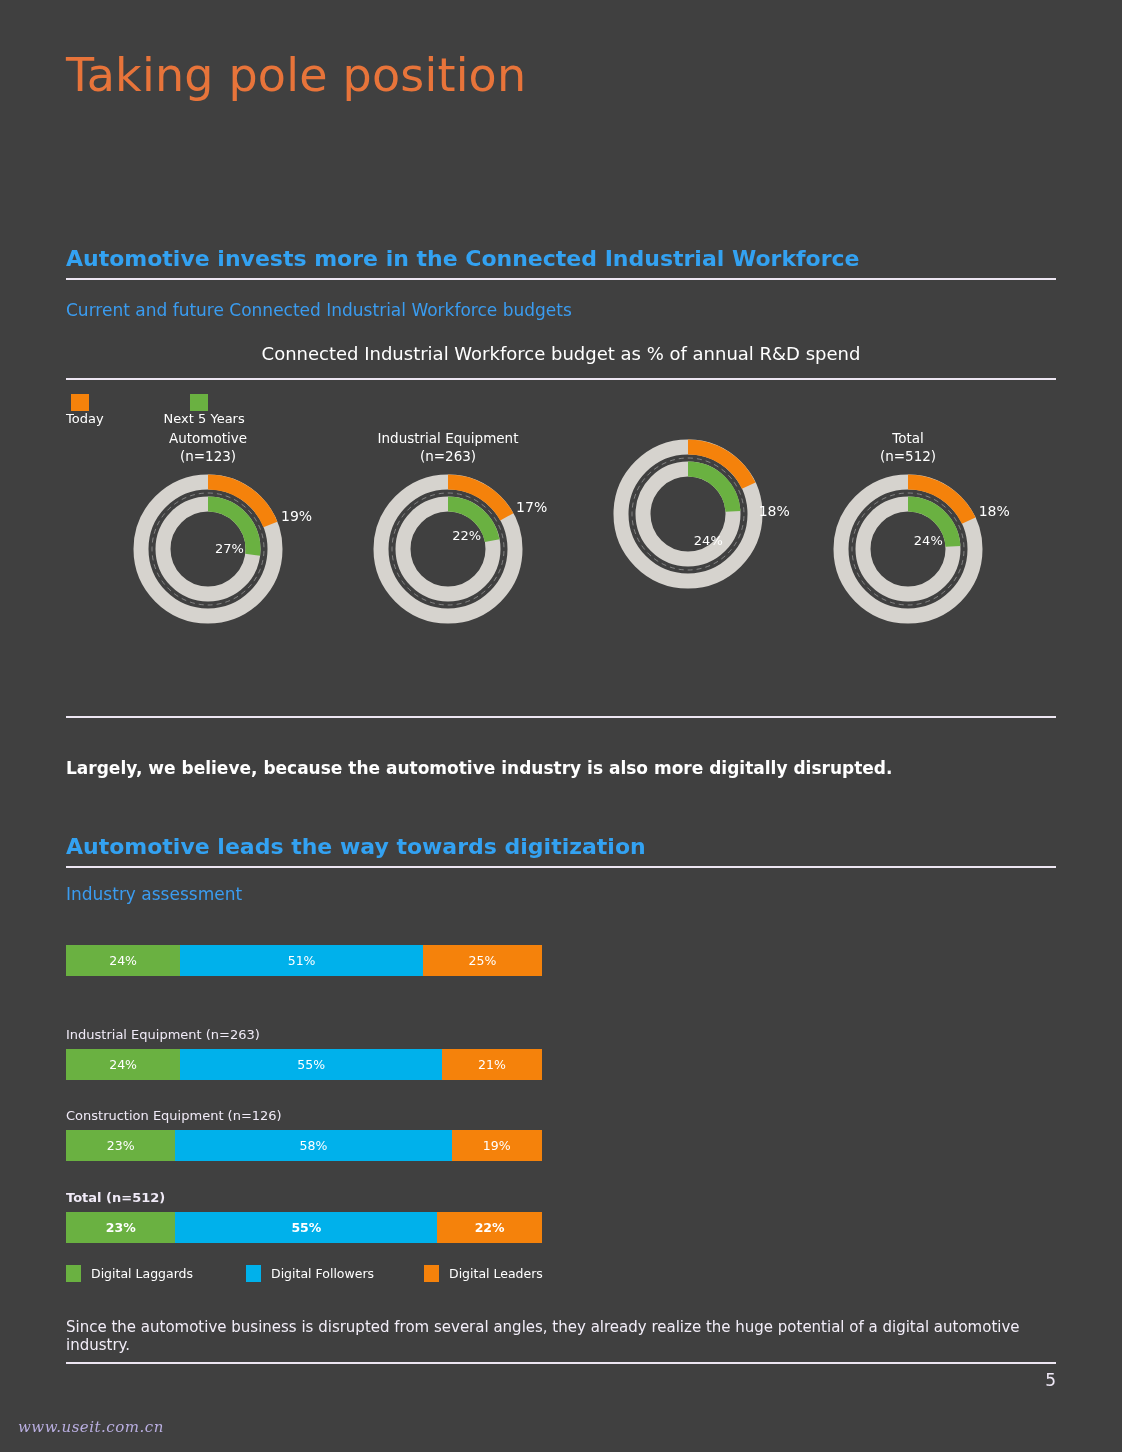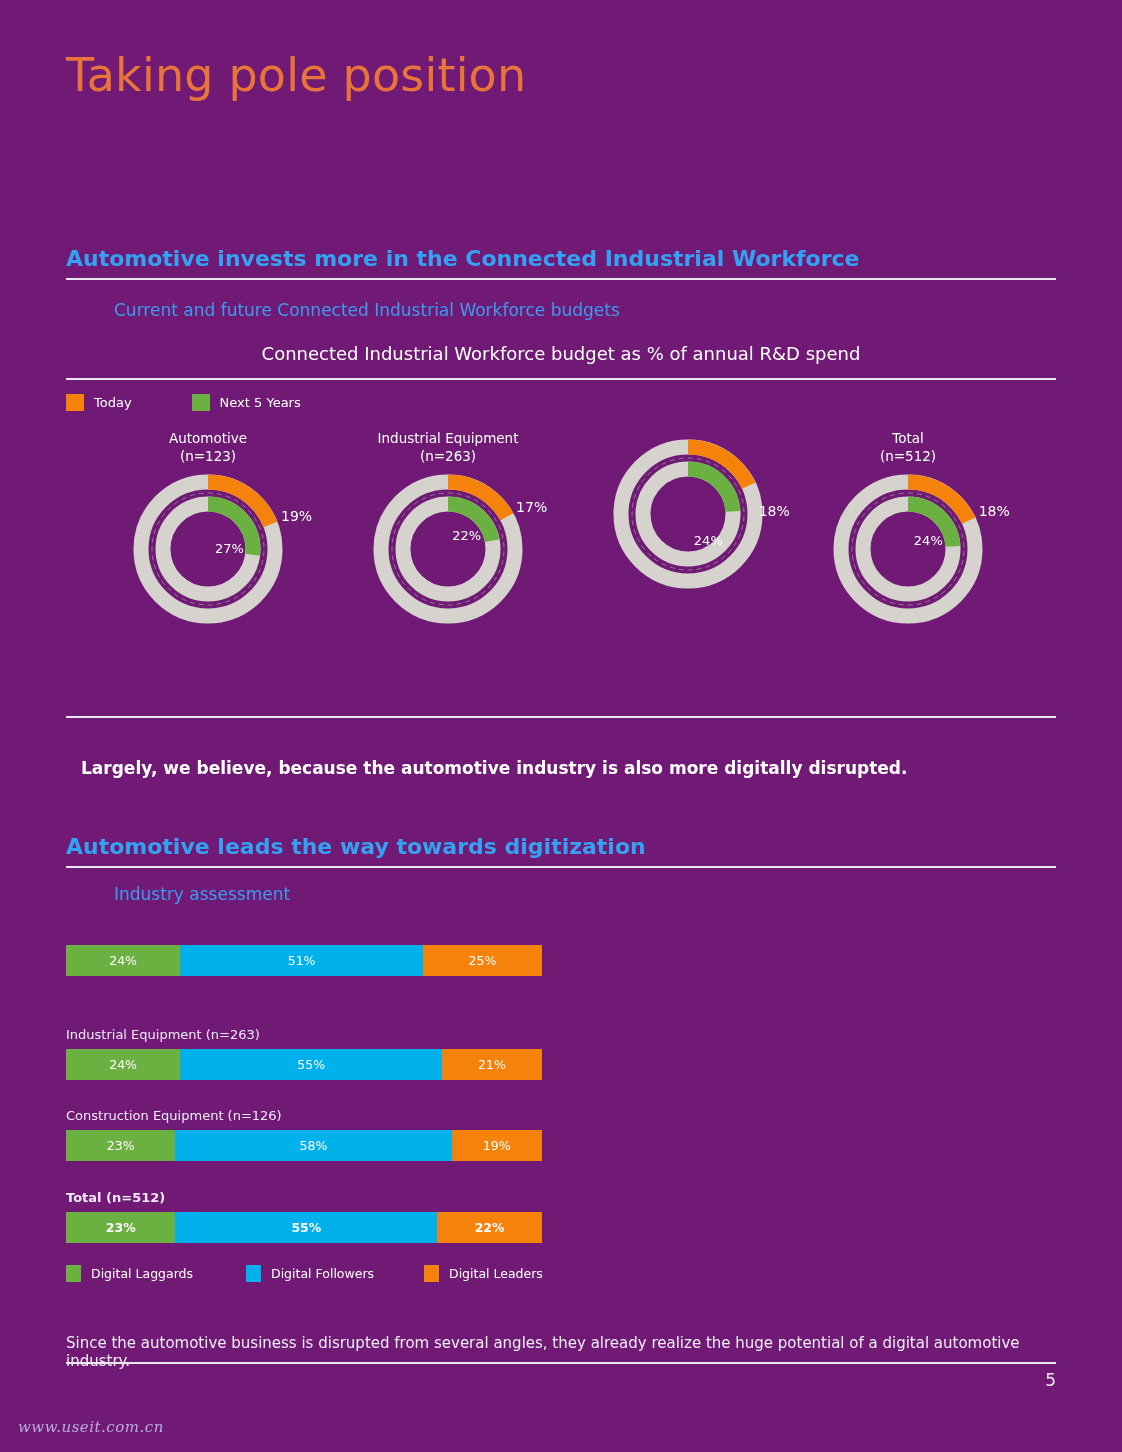--- a/index.html
+++ b/index.html
@@ -12,21 +12,21 @@
     background: #3B0A9B;
     font-family: "DejaVu Sans", sans-serif;
     overflow: hidden;
     position: relative;
   }
   .page {
     position: absolute;
     left: 0; top: 0;
     width: 1122px;
     height: 1452px;
-    background: #701a75;
+    background: #404040;
   }
 
   
   .title {
     position: absolute;
     left: 66px;
     top: 48px;
     font-size: 46px;
     font-weight: 400;
     color: #E8743A;
@@ -60,21 +60,20 @@
     height: 2px;
     background: #EDE6F2;
   }
   .sub-head {
     position: absolute;
     left: 66px;
     font-size: 17px;
     color: #3A9CF0;
     font-weight: 400;
     white-space: nowrap;
-    margin-left: 48px;
   }
   .chart-title {
     position: absolute;
     top: 343px;
     left: 66px;
     width: 990px;
     text-align: center;
     font-size: 18px;
     color: #FFFFFF;
   }
@@ -85,20 +84,21 @@
     left: 66px;
     top: 394px;
     display: flex;
     align-items: center;
     gap: 0px;
   }
   .legend-item {
     display: flex;
     align-items: center;
     margin-right: 60px;
+    flex-direction: column;
   }
   .legend-sw {
     width: 18px;
     height: 17px;
     margin-right: 10px;
   }
   .legend-lbl {
     font-size: 13px;
     color: #FFFFFF;
   }
@@ -147,21 +147,21 @@
   .note {
     position: absolute;
     left: 66px;
     width: 990px;
     font-size: 15px;
     line-height: 1.55;
     color: #EFEAF6;
   }
   .bold-note {
     position: absolute;
-    left: 81px;
+    left: 66px;
     width: 990px;
     font-size: 17px;
     font-weight: bold;
     color: #FFFFFF;
   }
 
   
   .bar-block { position: absolute; left: 66px; width: 476px; }
   .bar-lbl {
     font-size: 13px;
@@ -196,21 +196,20 @@
   .bl-lbl { font-size: 12.5px; color: #FFFFFF; }
 
   
   .footer-note {
     position: absolute;
     left: 66px;
     top: 1318px;
     width: 990px;
     font-size: 15px;
     color: #F2EDF8;
-    margin-top: 16px;
   }
   .footer-rule {
     position: absolute;
     left: 66px;
     top: 1362px;
     width: 990px;
     height: 2px;
     background: #EDE6F2;
   }
   .page-no {

